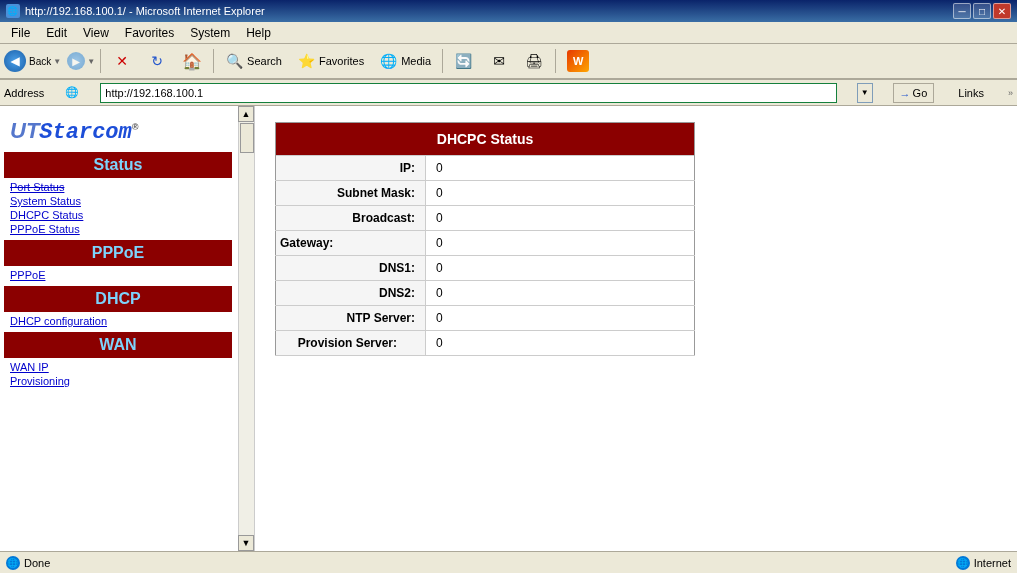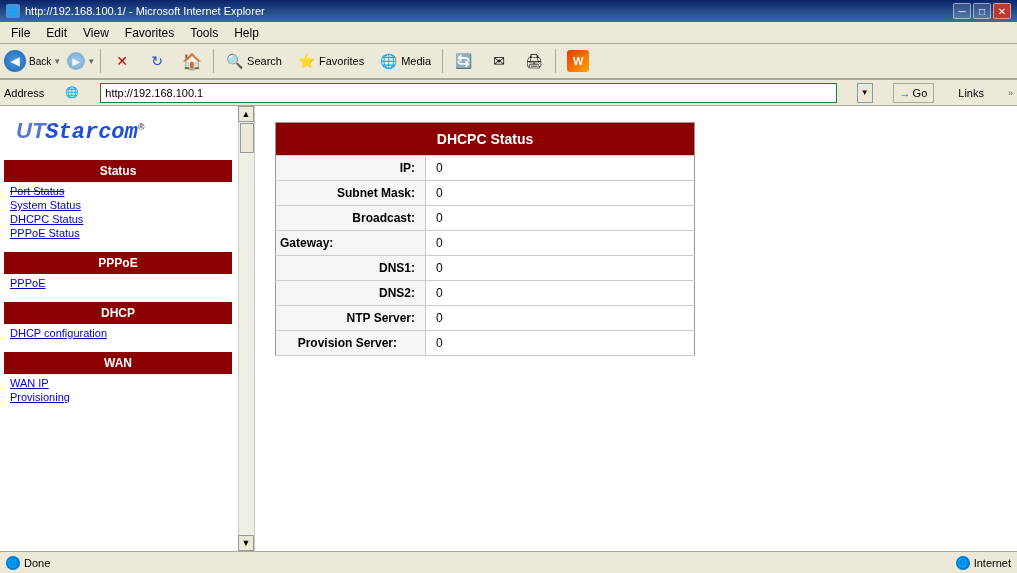--- a/index.html
+++ b/index.html
@@ -195,31 +195,31 @@
       padding: 6px 10px 4px;
       font-family: Arial, sans-serif;
     }
     .logo-text {
       font-size: 22px;
       font-style: italic;
       font-weight: bold;
       color: #003399;
       line-height: 1;
     }
-    .logo-ut { color: #5577cc; margin-left: 6px; }
+    .logo-ut { color: #5577cc; }
     .logo-reg { font-size: 9px; vertical-align: super; color: #555; }
 
     .sidebar-section-header {
       background: #8b0000;
-      color: #ffffff;
+      color: #7dd3fc;
       text-align: center;
       padding: 4px;
-      font-size: 12px;
+      font-size: 16px;
       font-weight: bold;
-      margin: 12px 4px 2px;
+      margin: 4px 4px 2px;
     }
     .sidebar-link {
       display: block;
       color: #0000cc;
       text-decoration: underline;
       padding: 1px 10px;
       font-size: 11px;
       cursor: pointer;
     }
     .sidebar-link.active-circled {
@@ -282,21 +282,21 @@
     <div class="title-btn">□</div>
     <div class="title-btn close">✕</div>
   </div>
 </div>
 
 <div class="menu-bar">
   <span class="menu-item">File</span>
   <span class="menu-item">Edit</span>
   <span class="menu-item">View</span>
   <span class="menu-item">Favorites</span>
-  <span class="menu-item">Tools</span>
+  <span class="menu-item">System</span>
   <span class="menu-item">Help</span>
 </div>
 
 <div class="toolbar">
   <div class="back-btn">
     <div class="back-arrow">◀</div>
     <span style="font-size:10px; margin-left:2px;">Back</span>
     <span style="font-size:8px; margin-left:1px; color:#666;">▼</span>
     <div style="width:4px;"></div>
     <div class="fwd-arrow">▶</div>

